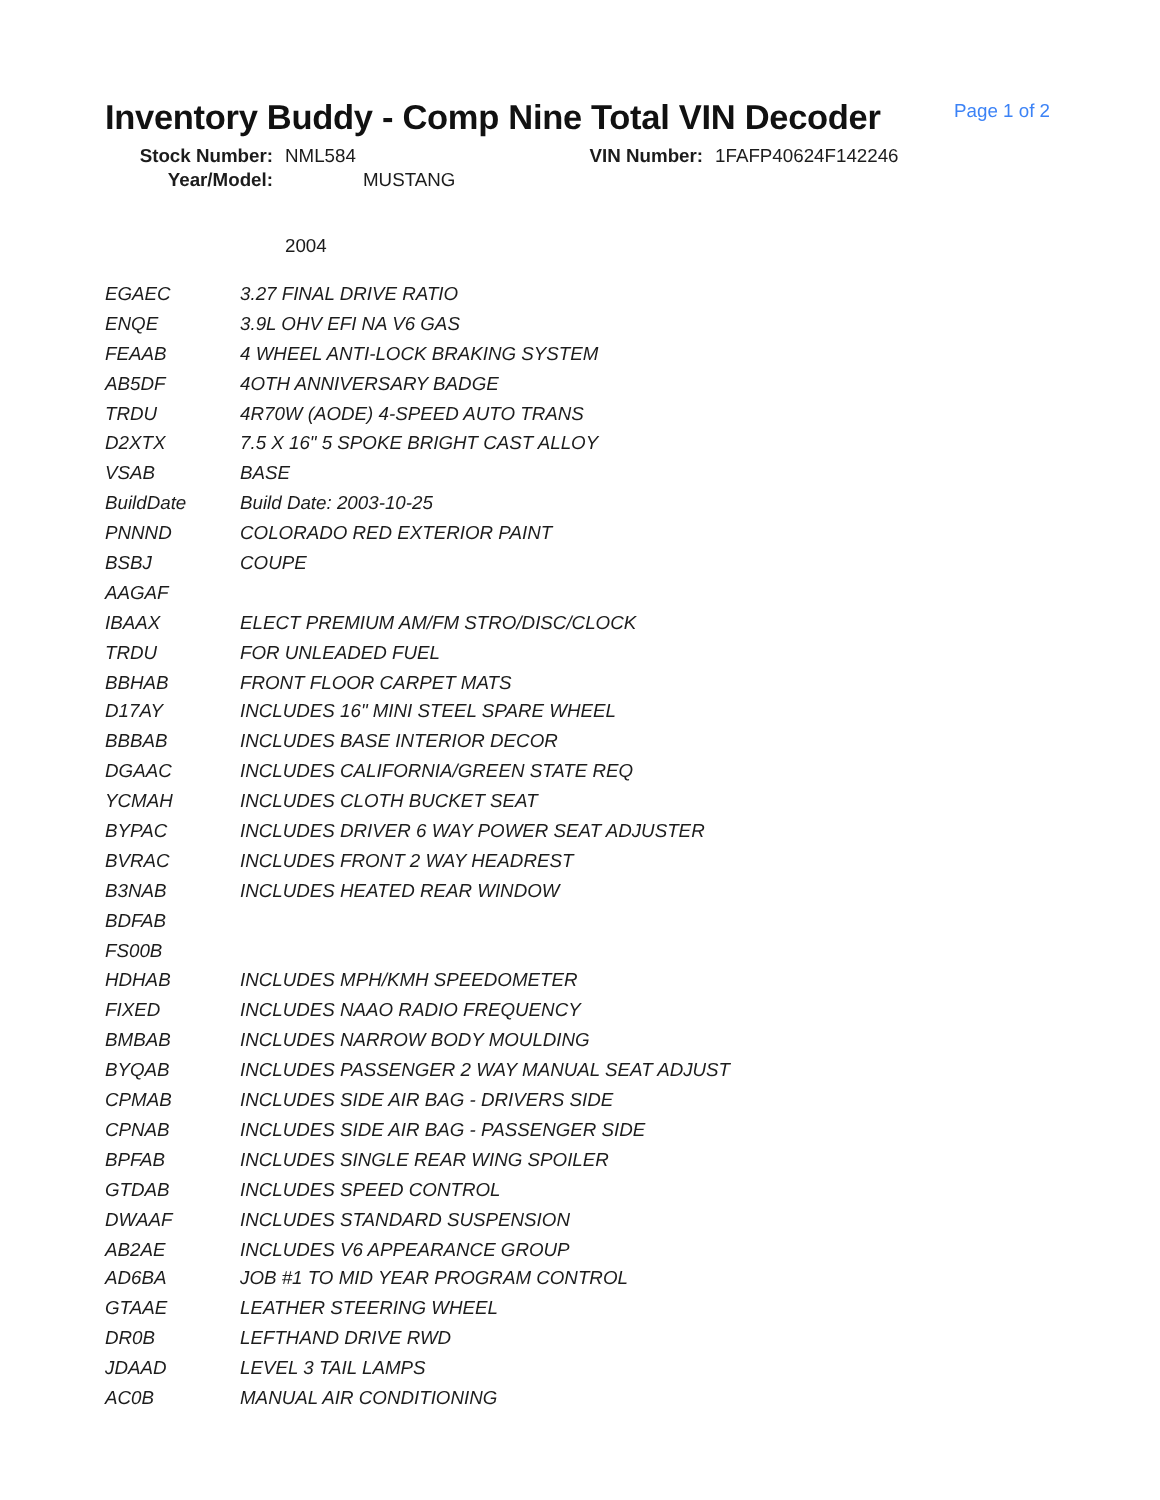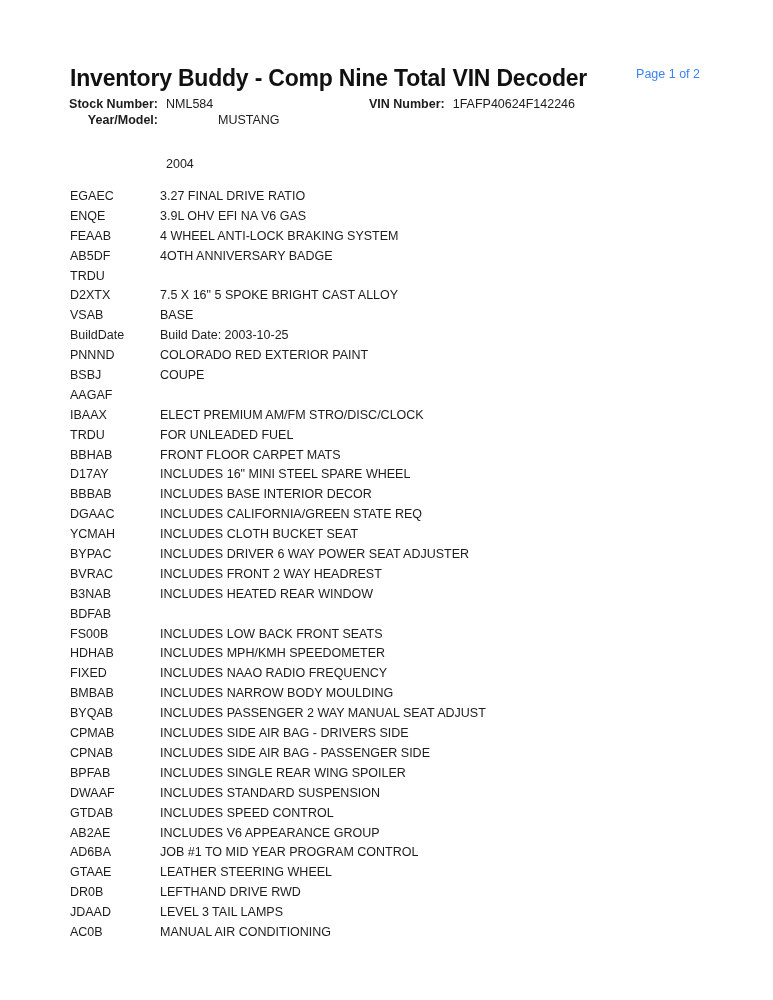--- a/index.html
+++ b/index.html
@@ -32,21 +32,21 @@
   }
   .page-indicator {
     font-size: 12.5px;
     line-height: 15px;
     padding-top: 3px;
     color: #3b82f6;
     white-space: nowrap;
   }
   .meta {
     margin-top: 4px;
-    padding-left: 46px;
+    padding-left: 70px;
     font-size: 12.5px;
   }
   .meta-row {
     display: flex;
     line-height: 16px;
   }
   .meta-label {
     width: 112px;
     text-align: right;
     font-weight: bold;
@@ -74,20 +74,21 @@
   .options-list {
     margin-top: 15px;
     padding-left: 70px;
   }
   .option-row {
     display: flex;
     height: 19.9px;
     line-height: 19.9px;
     font-size: 12.5px;
     white-space: nowrap;
+    font-style: italic;
   }
   .option-code {
     width: 90px;
     flex: 0 0 90px;
   }
   .option-desc {
     flex: 1;
   }
 </style>
 </head>
@@ -130,20 +131,21 @@
       <span class="option-desc">4 WHEEL ANTI-LOCK BRAKING SYSTEM</span>
     </div>
 
     <div class="option-row">
       <span class="option-code">AB5DF</span>
       <span class="option-desc">4OTH ANNIVERSARY BADGE</span>
     </div>
 
     <div class="option-row">
       <span class="option-code">TRDU</span>
+      <span class="option-desc">4R70W (AODE) 4-SPEED AUTO TRANS</span>
     </div>
 
     <div class="option-row">
       <span class="option-code">D2XTX</span>
       <span class="option-desc">7.5 X 16" 5 SPOKE BRIGHT CAST ALLOY</span>
     </div>
 
     <div class="option-row">
       <span class="option-code">VSAB</span>
       <span class="option-desc">BASE</span>
@@ -218,21 +220,20 @@
       <span class="option-code">B3NAB</span>
       <span class="option-desc">INCLUDES HEATED REAR WINDOW</span>
     </div>
 
     <div class="option-row">
       <span class="option-code">BDFAB</span>
     </div>
 
     <div class="option-row">
       <span class="option-code">FS00B</span>
-      <span class="option-desc">INCLUDES LOW BACK FRONT SEATS</span>
     </div>
 
     <div class="option-row">
       <span class="option-code">HDHAB</span>
       <span class="option-desc">INCLUDES MPH/KMH SPEEDOMETER</span>
     </div>
 
     <div class="option-row">
       <span class="option-code">FIXED</span>
       <span class="option-desc">INCLUDES NAAO RADIO FREQUENCY</span>
@@ -257,30 +258,30 @@
       <span class="option-code">CPNAB</span>
       <span class="option-desc">INCLUDES SIDE AIR BAG - PASSENGER SIDE</span>
     </div>
 
     <div class="option-row">
       <span class="option-code">BPFAB</span>
       <span class="option-desc">INCLUDES SINGLE REAR WING SPOILER</span>
     </div>
 
     <div class="option-row">
+      <span class="option-code">GTDAB</span>
+      <span class="option-desc">INCLUDES SPEED CONTROL</span>
+    </div>
+
+    <div class="option-row">
       <span class="option-code">DWAAF</span>
       <span class="option-desc">INCLUDES STANDARD SUSPENSION</span>
     </div>
 
     <div class="option-row">
-      <span class="option-code">GTDAB</span>
-      <span class="option-desc">INCLUDES SPEED CONTROL</span>
-    </div>
-
-    <div class="option-row">
       <span class="option-code">AB2AE</span>
       <span class="option-desc">INCLUDES V6 APPEARANCE GROUP</span>
     </div>
 
     <div class="option-row">
       <span class="option-code">AD6BA</span>
       <span class="option-desc">JOB #1 TO MID YEAR PROGRAM CONTROL</span>
     </div>
 
     <div class="option-row">

